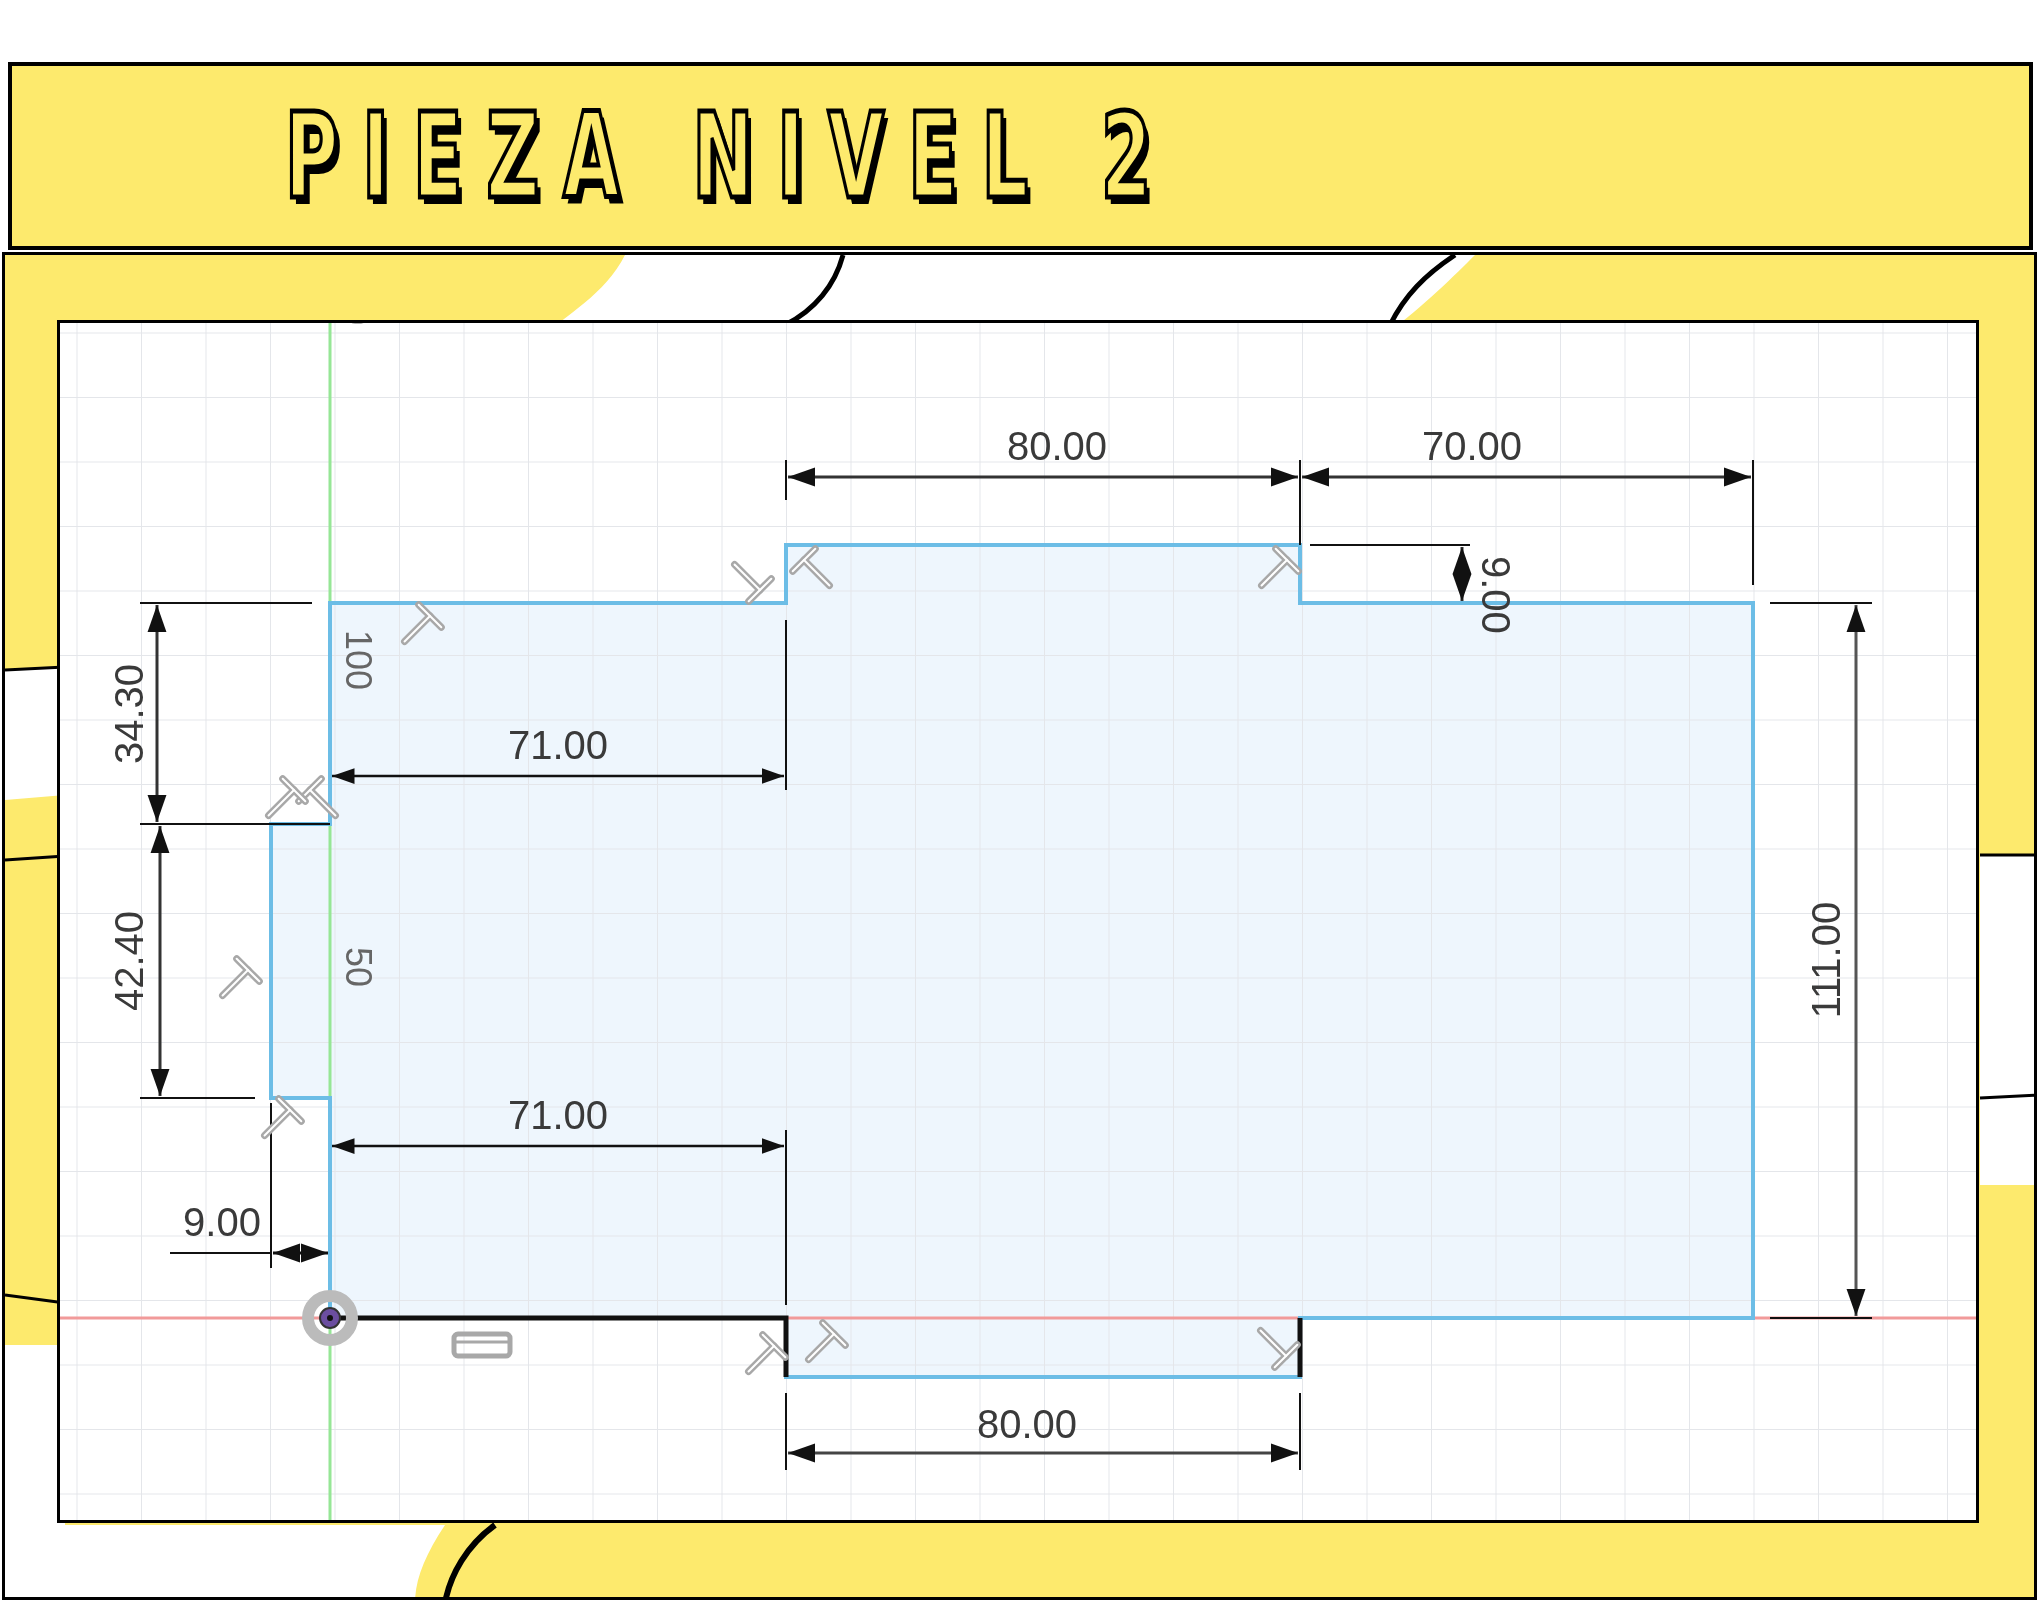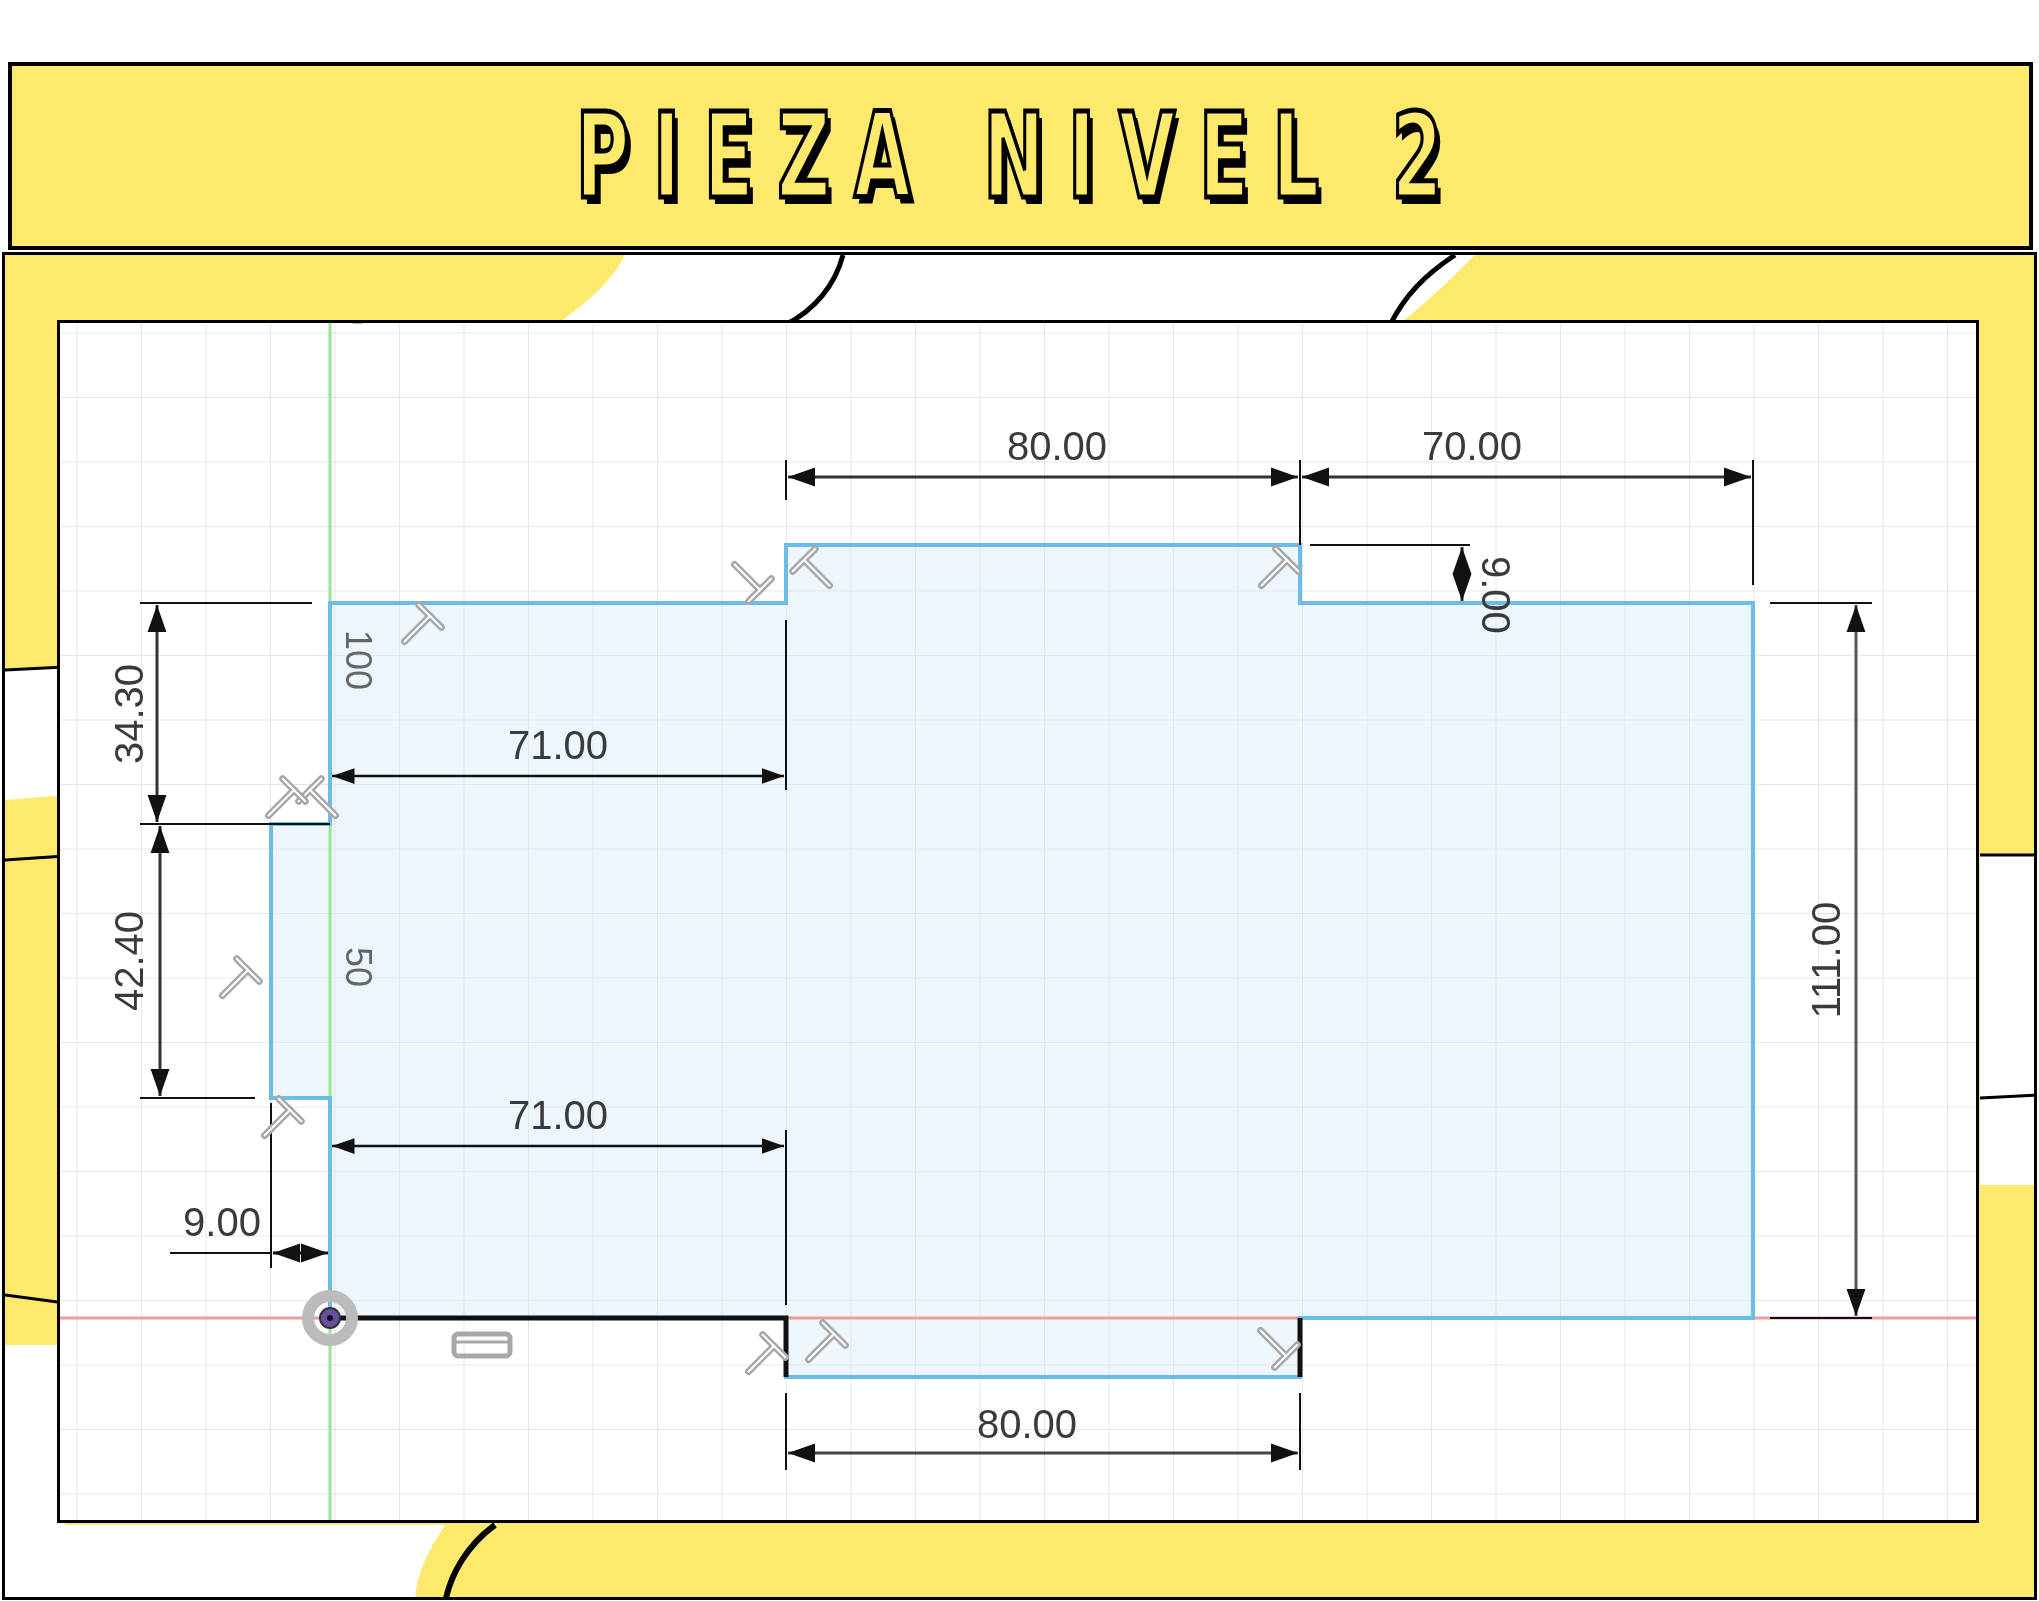--- a/index.html
+++ b/index.html
@@ -4,21 +4,21 @@
 <style>
   html, body { margin: 0; padding: 0; }
   body {
     width: 2039px; height: 1601px; position: relative; overflow: hidden;
     background: #ffffff;
     font-family: "Liberation Sans", sans-serif;
   }
   .title-banner {
     position: absolute; left: 8px; top: 62px; width: 2025px; height: 188px;
     background: #fdea6d; border: 4px solid #000; box-sizing: border-box;
-    display: flex; align-items: center; justify-content: center;
+    display: flex; align-items: center; justify-content: flex-start;
     z-index: 5;
   }
   .title-text {
     font-family: "DejaVu Sans", sans-serif;
     font-weight: bold; font-size: 118px; letter-spacing: 38px;
     color: #fdea6d;
     -webkit-text-stroke: 5px #000;
     text-shadow: 7px 7px 0 #000;
     transform: scaleX(0.62);
     white-space: pre;

